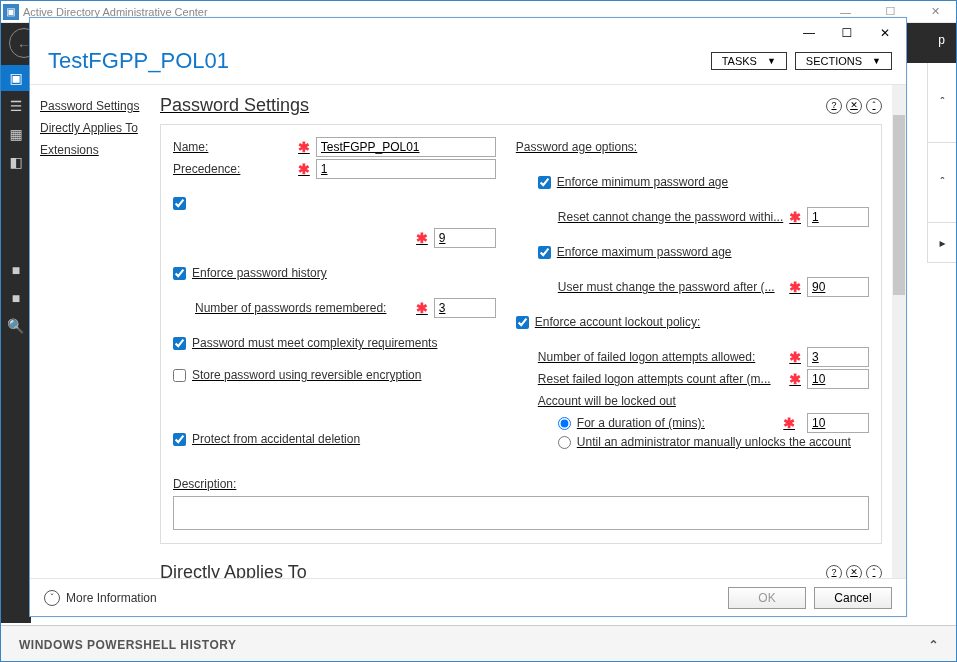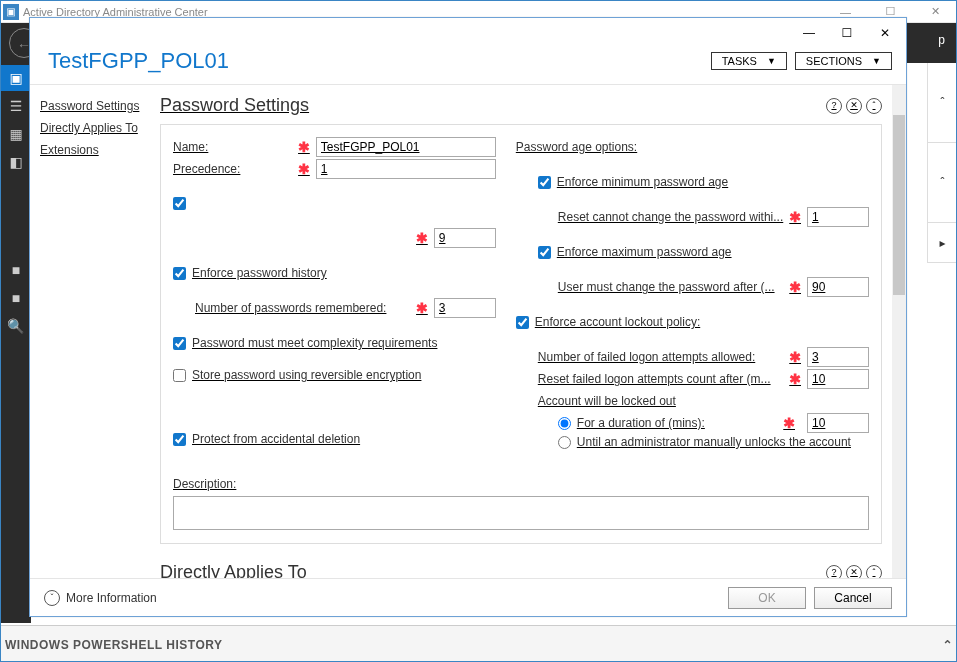--- a/index.html
+++ b/index.html
@@ -11,21 +11,21 @@
 .main-sysbtn { width: 45px; height: 22px; display: flex; align-items: center; justify-content: center; font-size: 11px; color: #888; }
 .dark-strip { position: absolute; top: 22px; left: 0; right: 1px; height: 40px; background: #2b2b2b; }
 .dark-strip-back { width: 30px; height: 30px; margin: 5px 8px; border: 1px solid #888; border-radius: 50%; display: flex; align-items: center; justify-content: center; color: #888; font-size: 14px; }
 .dark-strip-help { position: absolute; right: 12px; top: 10px; color: #fff; font-size: 12px; }
 .left-rail { position: absolute; top: 62px; left: 0; width: 30px; bottom: 40px; background: #2b2b2b; display: flex; flex-direction: column; gap: 2px; padding-top: 2px; }
 .rail-item { width: 30px; height: 26px; display: flex; align-items: center; justify-content: center; color: #ccc; font-size: 14px; }
 .rail-item.active { background: #1177cc; color: #fff; }
 .rail-lower { margin-top: 80px; }
 .right-expand { position: absolute; right: 1px; top: 62px; width: 30px; bottom: 40px; }
 .right-expand .arr { height: 80px; display: flex; align-items: center; justify-content: center; font-size: 12px; color: #333; border-left: 1px solid #ddd; border-bottom: 1px solid #ddd; }
-.ps-history { position: absolute; bottom: 0; left: 0; right: 1px; height: 38px; border-top: 1px solid #ccc; background: #f5f5f5; display: flex; align-items: center; padding: 0 4px; font-weight: bold; font-size: 12px; color: #555; letter-spacing: .5px; }
+.ps-history { position: absolute; bottom: 0; left: 0; right: 1px; height: 38px; border-top: 1px solid #ccc; background: #f5f5f5; display: flex; align-items: center; padding: 0 18px; font-weight: bold; font-size: 12px; color: #555; letter-spacing: .5px; }
 .ps-history .chev { margin-left: auto; font-size: 12px; }
 
 
 .dialog { position: absolute; left: 28px; top: 16px; width: 878px; height: 600px; background: #fff; border: 1px solid #6ea2d6; box-shadow: 0 0 1px rgba(0,0,0,.2); display: flex; flex-direction: column; }
 .dlg-sysbar { height: 30px; display: flex; justify-content: flex-end; align-items: center; padding-right: 6px; gap: 8px; }
 .dlg-sysbtn { width: 30px; height: 20px; display: flex; align-items: center; justify-content: center; font-size: 12px; }
 .dlg-header { display: flex; align-items: center; padding: 0 14px 10px 18px; }
 .dlg-title { font-size: 22px; font-weight: 300; color: #1177cc; }
 .hdr-btn { border: 1px solid #333; background: #fff; font-size: 11px; padding: 2px 10px; display: flex; align-items: center; gap: 10px; margin-left: 8px; cursor: pointer; }
 .hdr-btn span.caret { font-size: 9px; }

